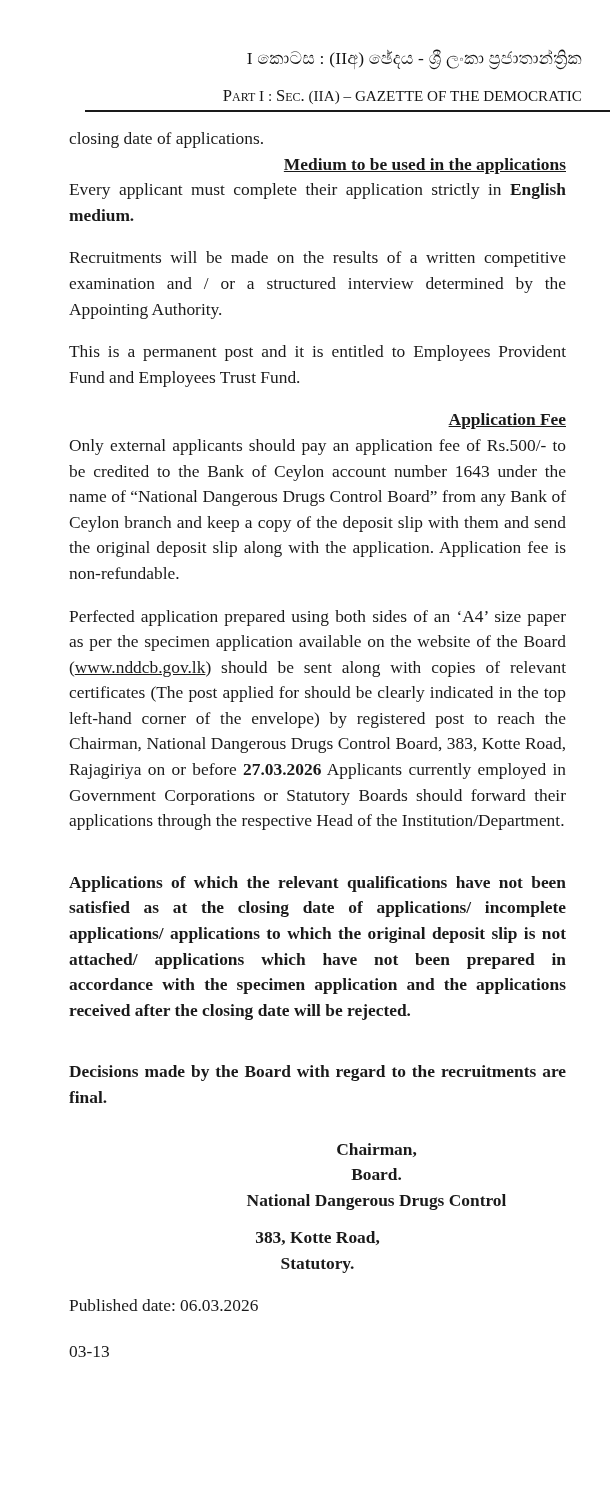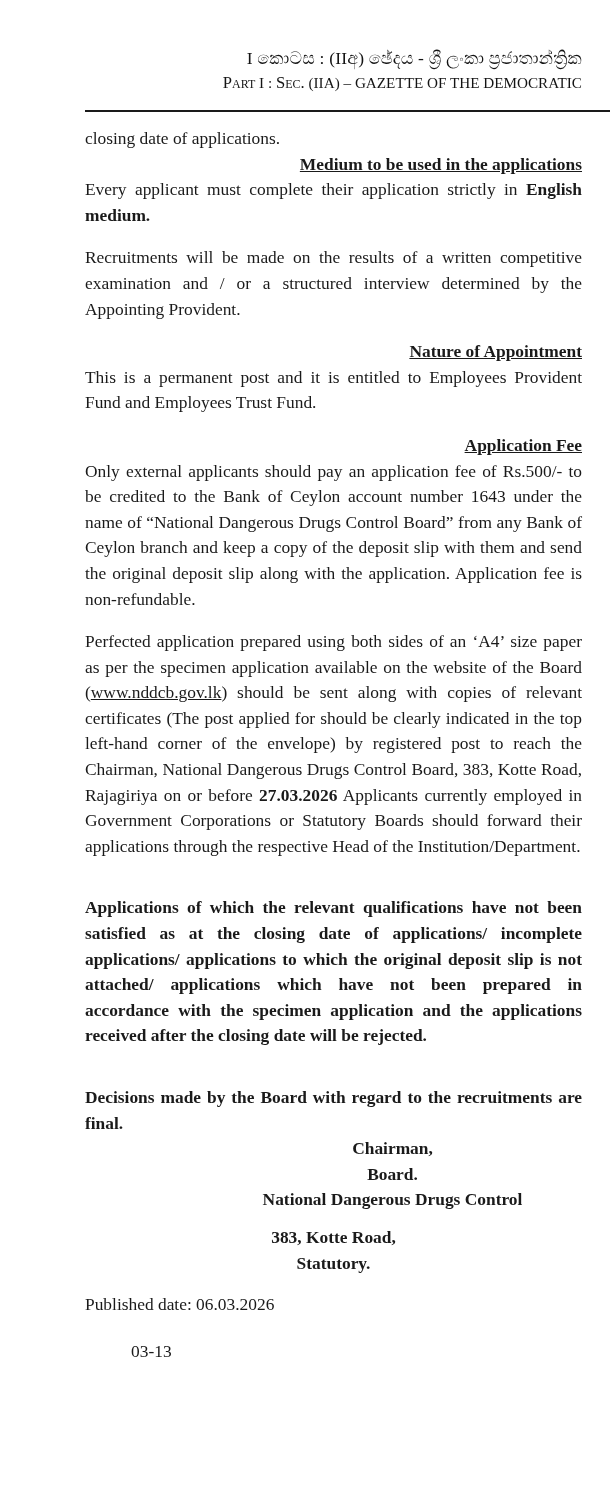--- a/index.html
+++ b/index.html
@@ -34,40 +34,40 @@
   .header-sinhala {
     font-size: 17.5px;
     line-height: 1.25;
     letter-spacing: 0.2px;
     white-space: nowrap;
     color: #141414;
   }
   .header-english {
     font-size: 15.2px;
     line-height: 1.3;
-    margin-top: 2px;
+    margin-top: 15px;
     white-space: nowrap;
     color: #141414;
     text-align: right;
   }
   .sc { font-variant: small-caps; font-size: 16.6px; }
 
   .header-rule {
     position: absolute;
     left: 85px;
     right: 0;
     top: 110px;
     height: 0;
     border-top: 2px solid #1a1a1a;
   }
 
   
   .body-col {
     position: absolute;
-    left: 85px;
+    left: 69px;
     top: 126px;
     width: 497px;
   }
 
   p, .line {
     margin: 0;
     font-size: 17.4px;
     line-height: 25.6px;
     text-align: justify;
     text-justify: inter-word;
@@ -95,20 +95,21 @@
   .bold-block {
     font-weight: bold;
     text-align: justify;
     font-size: 17.4px;
     line-height: 25.6px;
     margin-top: 12px;
   }
 
   
   .signature {
+    margin-top: 26px;
     text-align: center;
     font-weight: bold;
     font-size: 17.4px;
     line-height: 25.6px;
     padding-left: 118px;
   }
   .sign-line { display: block; }
 
   .address {
     margin-top: 12px;
@@ -122,21 +123,20 @@
     margin-top: 16px;
     text-align: left;
     font-size: 17.4px;
     line-height: 25.6px;
   }
   .footer-ref {
     margin-top: 21px;
     text-align: left;
     font-size: 17.4px;
     line-height: 25.6px;
-    margin-left: 46px;
   }
 </style>
 </head>
 <body>
 
 <div class="page">
 
   <div class="header">
     <div class="header-sinhala">I කොටස : (IIඅ) ඡේදය - ශ්‍රී ලංකා ප්‍රජාතාන්ත්‍රික</div>
     <div class="header-english"><span class="sc">Part</span> <span>I :</span> <span class="sc">Sec.</span> <span>(IIA) – GAZETTE OF THE DEMOCRATIC</span></div>
@@ -147,25 +147,24 @@
   <div class="body-col">
 
     <p class="last-left">closing date of applications.</p>
 
     <div class="heading">Medium to be used in the applications</div>
 
     <p><span>Every applicant must complete their application strictly in </span><b>English medium.</b></p>
 
     <div class="gap"></div>
 
-    <p>Recruitments will be made on the results of a written competitive examination and / or a structured interview determined by the Appointing Provident.</p>
+    <p>Recruitments will be made on the results of a written competitive examination and / or a structured interview determined by the Appointing Authority.</p>
 
     <div class="gap"></div>
 
-    <div class="heading">Nature of Appointment</div>
     <p>This is a permanent post and it is entitled to Employees Provident Fund and Employees Trust Fund.</p>
 
     <div class="gap"></div>
 
     <div class="heading">Application Fee</div>
     <p>Only external applicants should pay an application fee of Rs.500/- to be credited to the Bank of Ceylon account number 1643 under the name of “National Dangerous Drugs Control Board” from any Bank of Ceylon branch and keep a copy of the deposit slip with them and send the original deposit slip along with the application. Application fee is non-refundable.</p>
 
     <div class="gap"></div>
 
     <p><span>Perfected application prepared using both sides of an ‘A4’ size paper as per the specimen application available on the website of the Board (</span><span class="url">www.nddcb.gov.lk</span><span>) should be sent along with copies of relevant certificates (The post applied for should be clearly indicated in the top left-hand corner of the envelope) by registered post to reach the Chairman, National Dangerous Drugs Control Board, 383, Kotte Road, Rajagiriya on or before </span><b>27.03.2026</b><span> Applicants currently employed in Government Corporations or Statutory Boards should forward their applications through the respective Head of the Institution/Department.</span></p>

